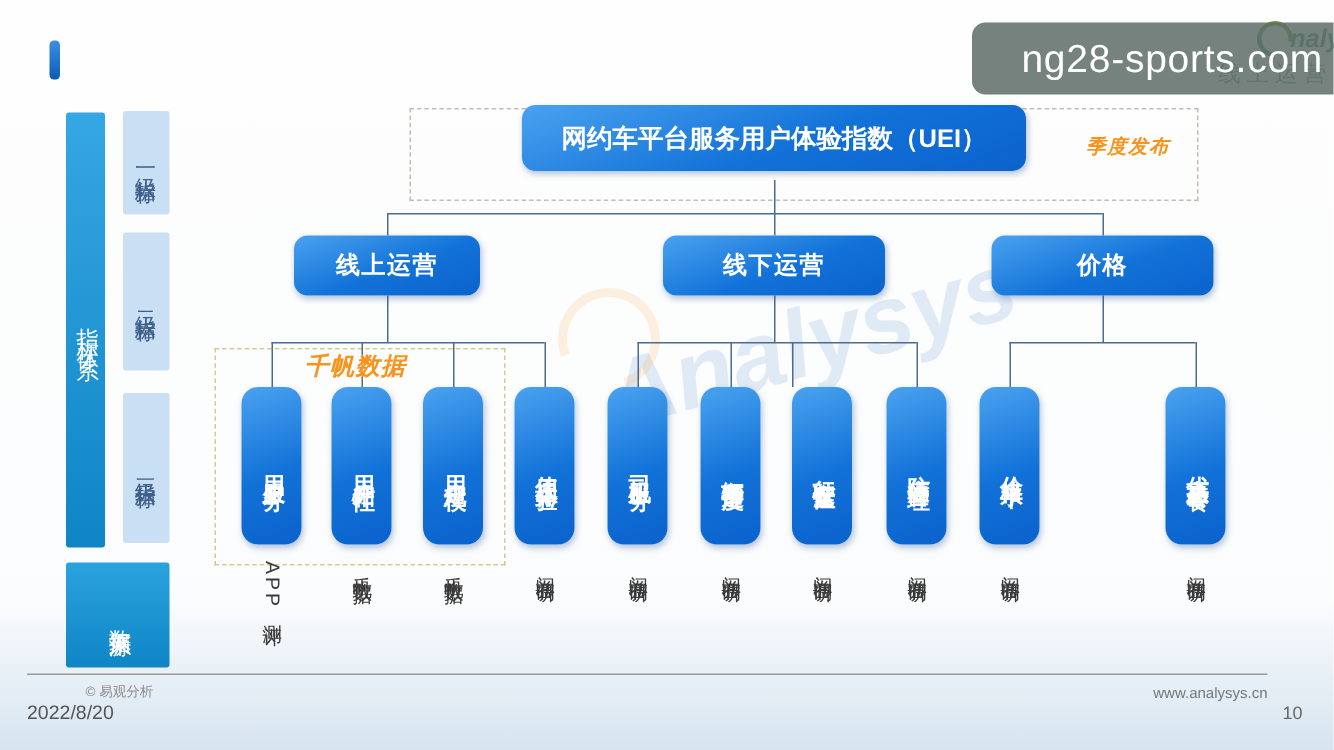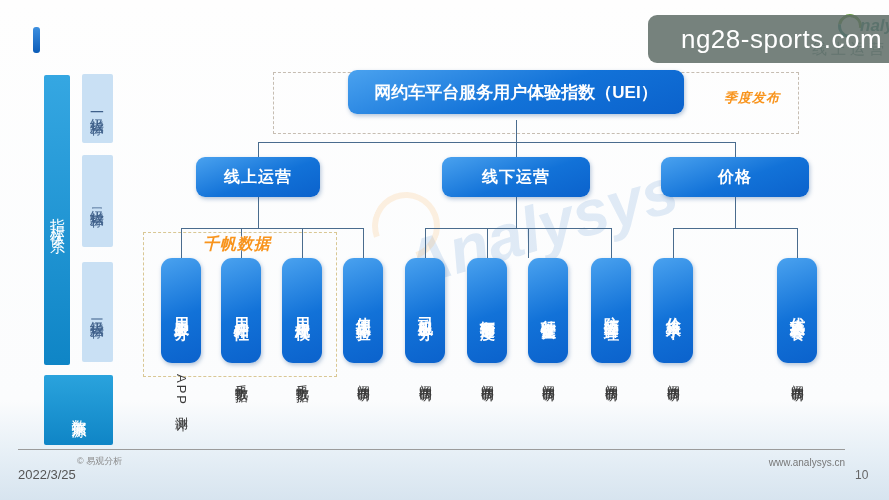--- a/index.html
+++ b/index.html
@@ -58,21 +58,21 @@
     box-shadow:1px 2px 4px rgba(40,90,150,.35);z-index:2;}
   .root-box{left:348px;top:70px;width:336px;height:44px;border-radius:9px;
     flex-direction:row;font-size:17px;line-height:21px;}
   .lvl2{top:157px;height:40px;border-radius:9px;font-size:16px;letter-spacing:1px;}
   .lvl3{top:258px;width:40px;height:105px;border-radius:11px;font-size:15px;}
   .lvl3 span{letter-spacing:3px;}
   .dsrc{top:374px;width:40px;height:68px;display:flex;align-items:flex-start;justify-content:center;z-index:2;}
   .dsrc span{font-size:13px;color:#3a3a3a;letter-spacing:2px;}
   
   .foot-line{left:18px;top:449px;width:827px;height:1px;background:#9b9b9b;}
-  .foot-copy{left:57px;top:455px;font-size:9px;color:#8a8a8a;margin-left:20px;}
+  .foot-copy{left:57px;top:455px;font-size:9px;color:#8a8a8a;}
   .foot-date{left:18px;top:467px;font-size:13px;color:#555;}
   .foot-slogan{left:350px;top:468px;width:200px;text-align:center;font-size:12px;color:#666;letter-spacing:1px;}
   .foot-site{right:44px;top:457px;font-size:10px;color:#777;}
   .foot-page{left:855px;top:468px;font-size:12px;color:#666;}
 </style>
 </head>
 <body>
 
 <div class="stage">
 
@@ -200,17 +200,17 @@
     </div>
   <div class="abs dsrc" style="left:653px;">
       <span class="vtext">问卷调研</span>
     </div>
   <div class="abs dsrc" style="left:777px;">
       <span class="vtext">问卷调研</span>
     </div>
 
   <div class="abs foot-line"></div>
   <div class="abs foot-copy">© 易观分析</div>
-  <div class="abs foot-date">2022/3/25</div>
+  <div class="abs foot-date">2022/8/20</div>
   <div class="abs foot-site">www.analysys.cn</div>
   <div class="abs foot-page">10</div>
 
 </div>
 
 </body></html>

